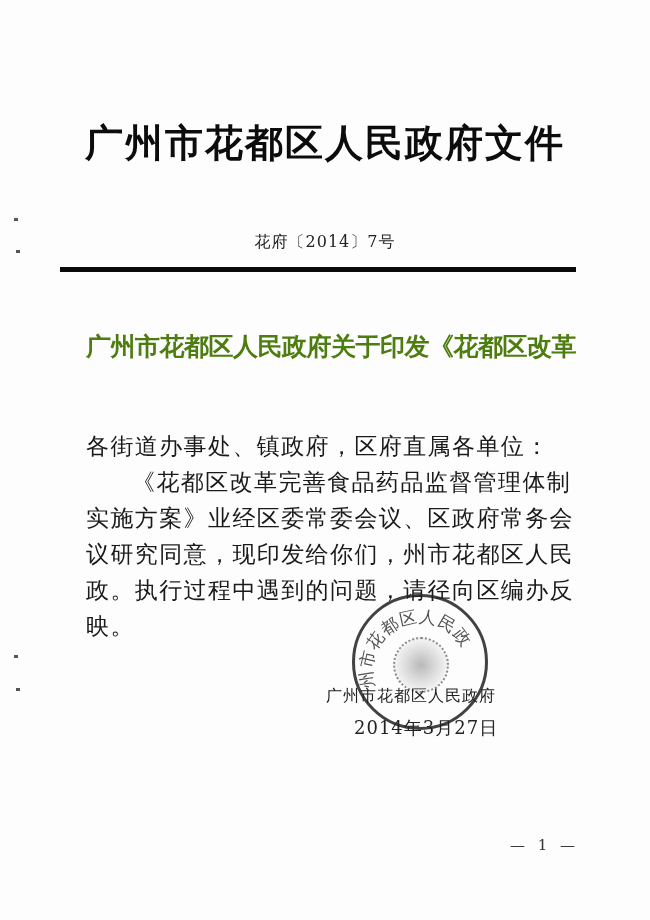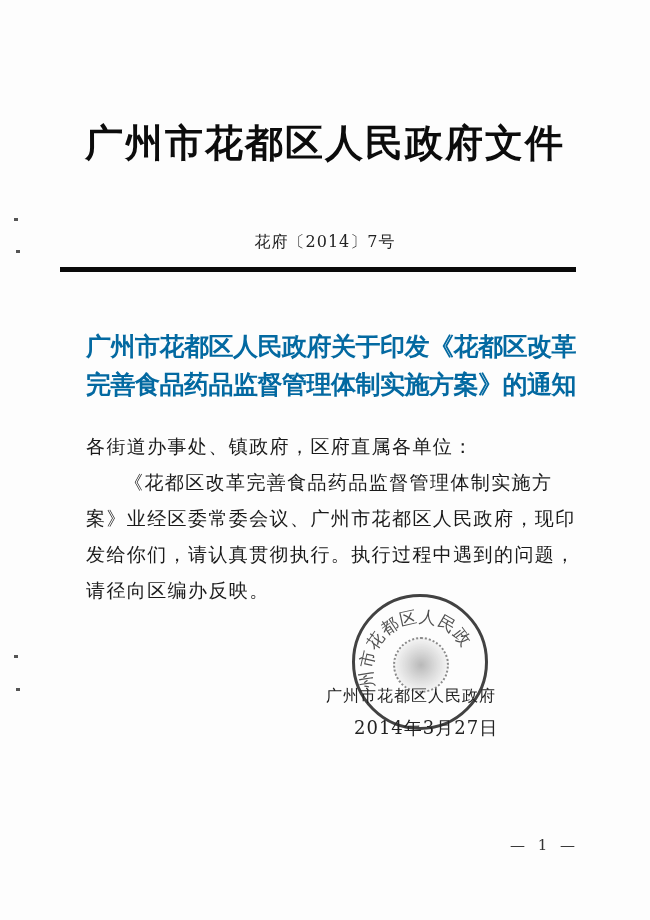--- a/index.html
+++ b/index.html
@@ -1,22 +1,22 @@
 <!DOCTYPE html>
 <html><head>
 <meta charset="utf-8">
 <style>
   html,body{margin:0;padding:0;background:#fff;}
   body{width:650px;height:920px;position:relative;overflow:hidden;font-family:"DejaVu Serif","Liberation Serif",serif;color:#111;}
   .page{position:absolute;left:0;top:0;width:650px;height:920px;background:#fdfdfd;}
   .doc-title{position:absolute;left:0;top:118px;width:650px;text-align:center;font-size:38px;font-weight:bold;letter-spacing:2px;color:#0c0c0c;}
   .doc-number{position:absolute;left:0;top:232px;width:650px;text-align:center;font-size:16px;letter-spacing:1px;color:#222;}
   .red-line{position:absolute;left:60px;top:267px;width:516px;height:5px;background:#0a0a0a;}
-  .notice-title{position:absolute;left:86px;top:328px;width:500px;font-size:25px;font-weight:bold;line-height:38px;color:#0369a1;letter-spacing:-0.5px;}
-  .body{position:absolute;left:86px;top:428px;width:500px;font-size:19px;line-height:36px;color:#1a1a1a;letter-spacing:1.4px;}
+  .notice-title{position:absolute;left:86px;top:328px;width:500px;font-size:25px;font-weight:bold;line-height:38px;color:#4d7c0f;letter-spacing:-0.5px;}
+  .body{position:absolute;left:86px;top:428px;width:500px;font-size:23px;line-height:36px;color:#1a1a1a;letter-spacing:1.4px;}
   .body p{margin:0;}
   .indent{text-indent:2em;}
   .seal{position:absolute;left:352px;top:594px;width:130px;height:130px;border:3px solid #222;border-radius:50%;opacity:.85;}
   .seal-emblem{position:absolute;left:38px;top:40px;width:52px;height:52px;border-radius:50%;border:2px dotted #555;background:radial-gradient(circle,#999 0%,#ccc 40%,#eee 70%,transparent 75%);opacity:.8;}
   .seal-arc{position:absolute;left:0;top:0;width:130px;height:130px;}
   .sign-org{position:absolute;left:326px;top:686px;font-size:16px;letter-spacing:1px;color:#222;text-align:center;}
   .sign-date{position:absolute;left:354px;top:716px;font-size:18px;letter-spacing:1px;color:#222;}
   .page-num{position:absolute;left:510px;top:836px;font-size:15px;color:#333;letter-spacing:4px;}
   .margin-mark{position:absolute;width:4px;height:3px;background:#555;}
 </style>
@@ -31,26 +31,25 @@
   <div class="margin-mark" style="left:16px;top:688px;"></div>
 
   <div class="doc-title">广州市花都区人民政府文件</div>
 
   <div class="doc-number">花府〔2014〕7号</div>
 
   <div class="red-line"></div>
 
   <div class="notice-title">
     <div>广州市花都区人民政府关于印发《花都区改革</div>
-    <div>完善食品药品监督管理体制实施方案》的通知</div>
   </div>
 
   <div class="body">
     <p>各街道办事处、镇政府，区府直属各单位：</p>
-    <p class="indent">《花都区改革完善食品药品监督管理体制实施方案》业经区委常委会议、广州市花都区人民政府，现印发给你们，请认真贯彻执行。执行过程中遇到的问题，请径向区编办反映。</p>
+    <p class="indent">《花都区改革完善食品药品监督管理体制实施方案》业经区委常委会议、区政府常务会议研究同意，现印发给你们，州市花都区人民政。执行过程中遇到的问题，请径向区编办反映。</p>
   </div>
 
   <div class="seal">
     <svg class="seal-arc" viewBox="0 0 130 130">
       <defs>
         <path id="arc" d="M 22 95 A 48 48 0 1 1 108 95"></path>
       </defs>
       <text font-size="17" fill="#333" font-family="DejaVu Serif, serif" letter-spacing="1">
         <textPath href="#arc" startOffset="3%">州市花都区人民政</textPath>
       </text>

